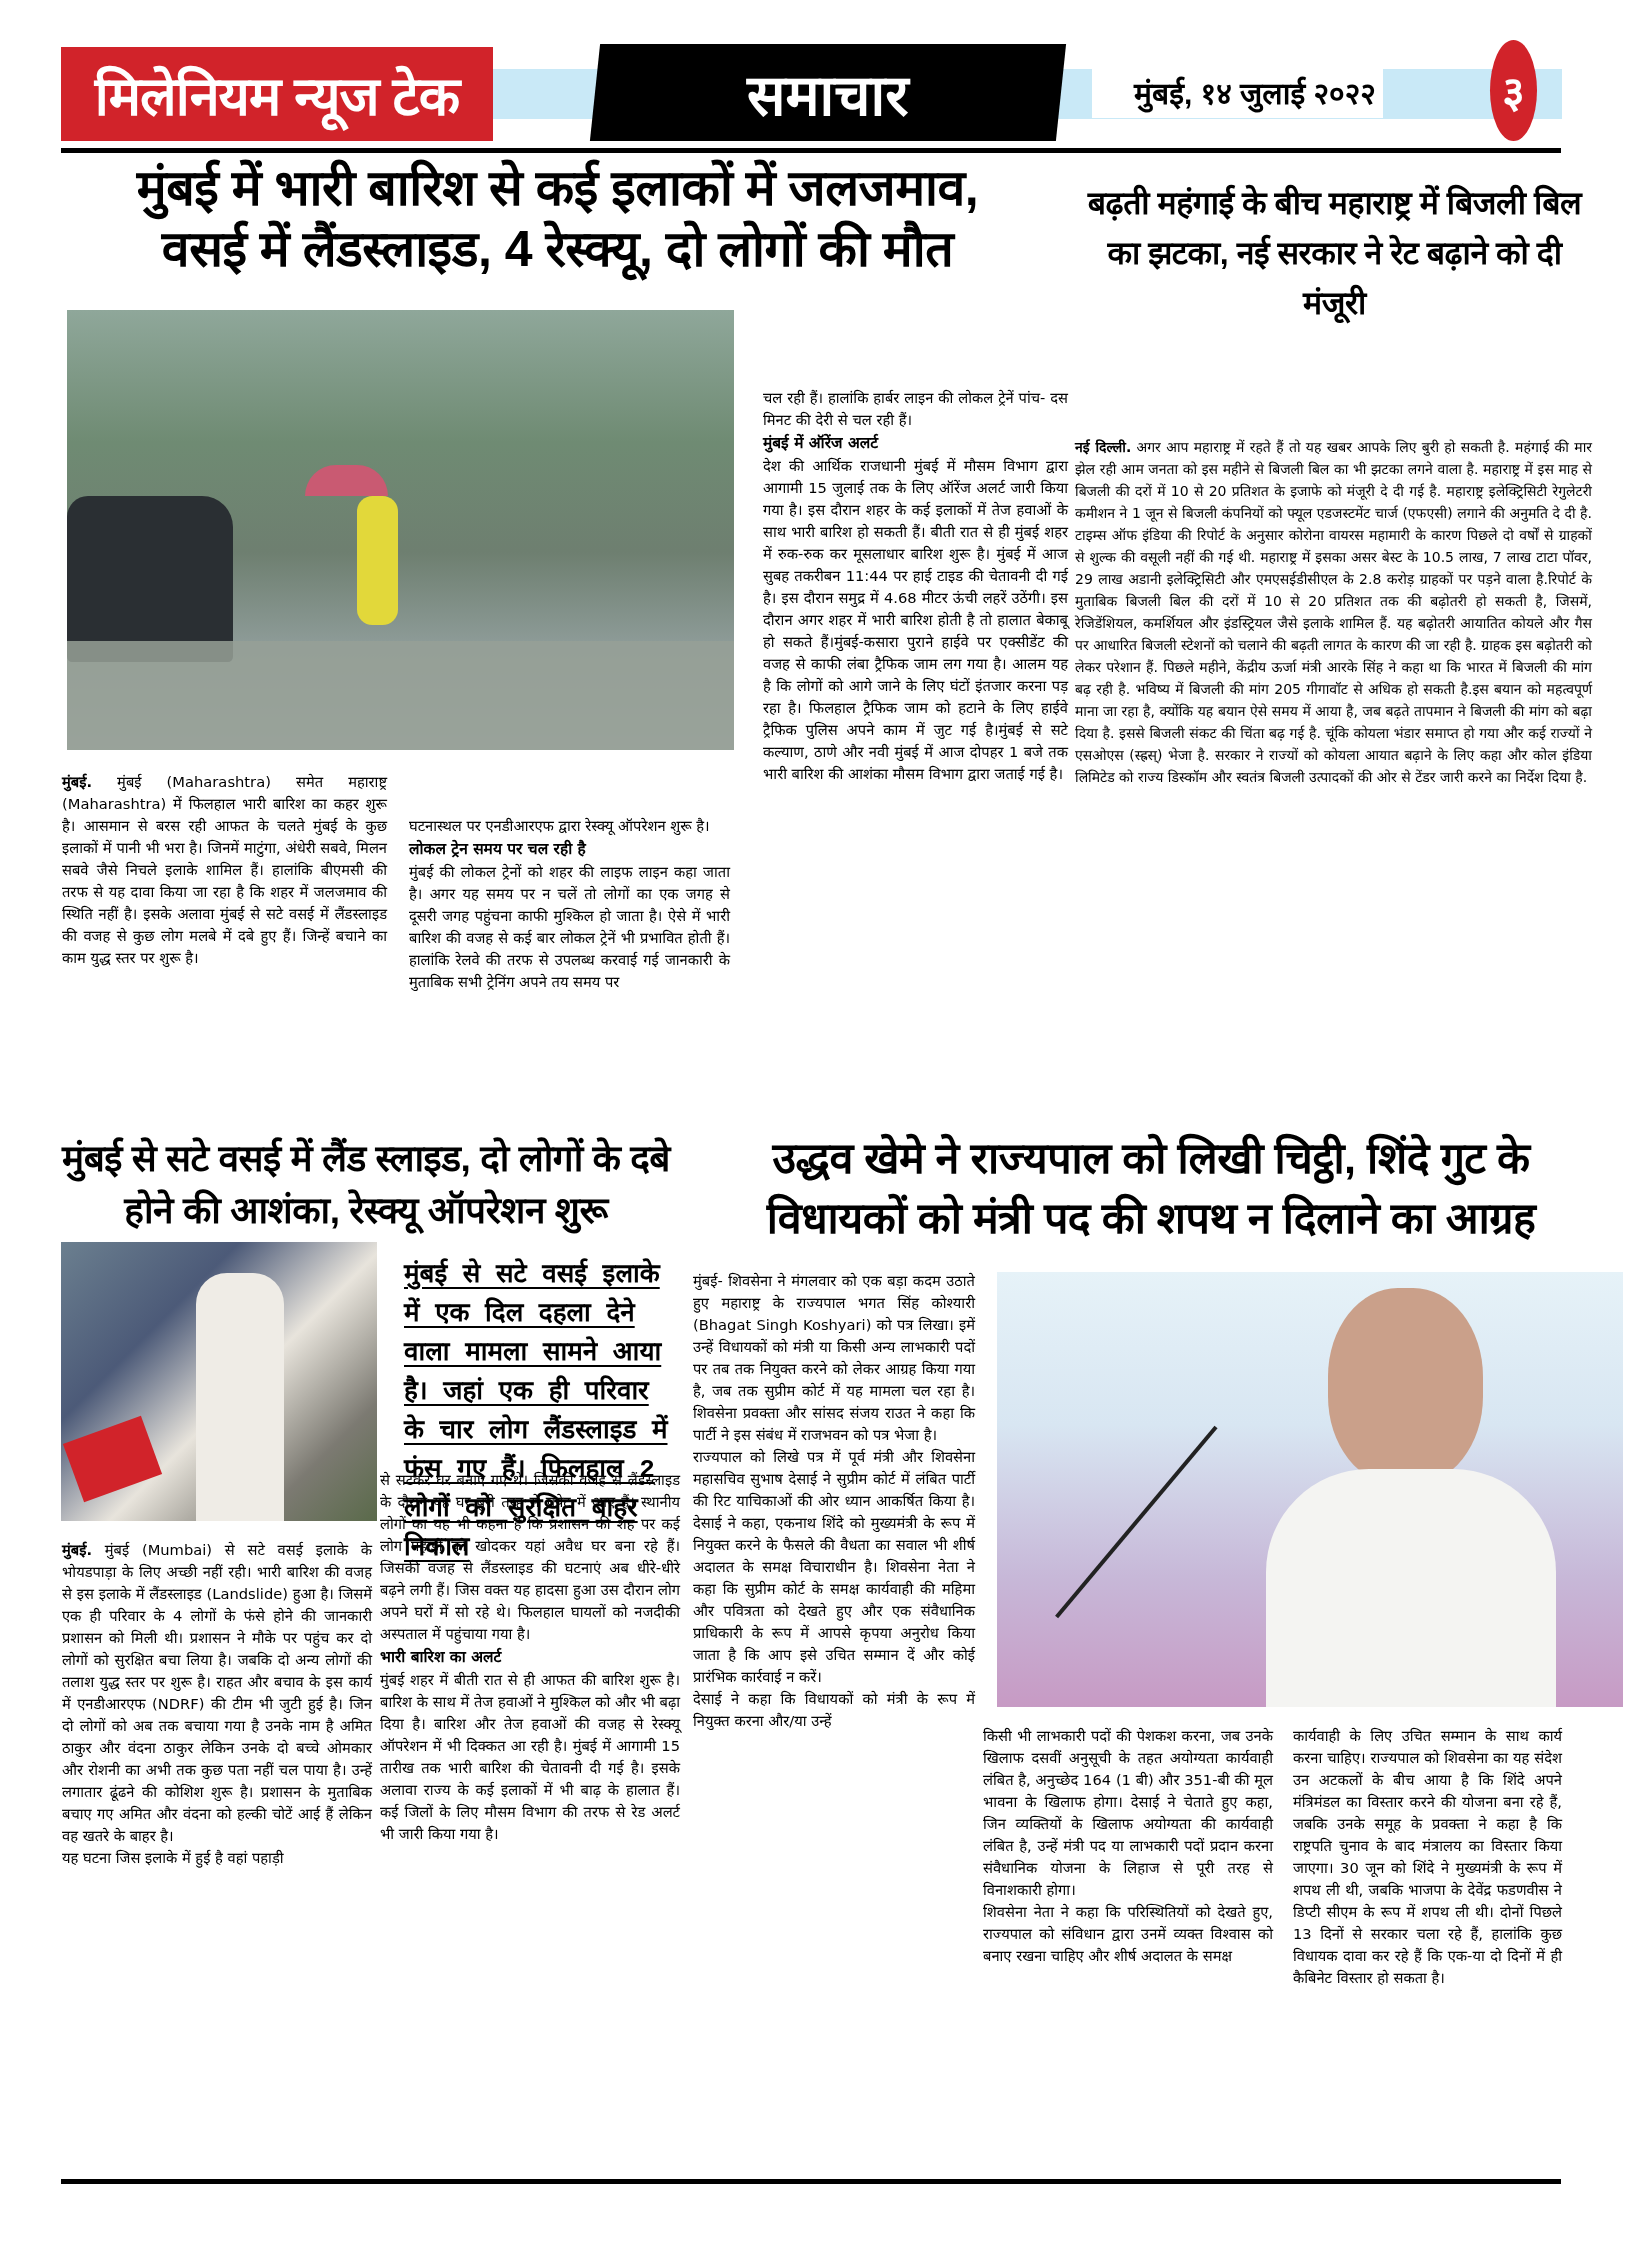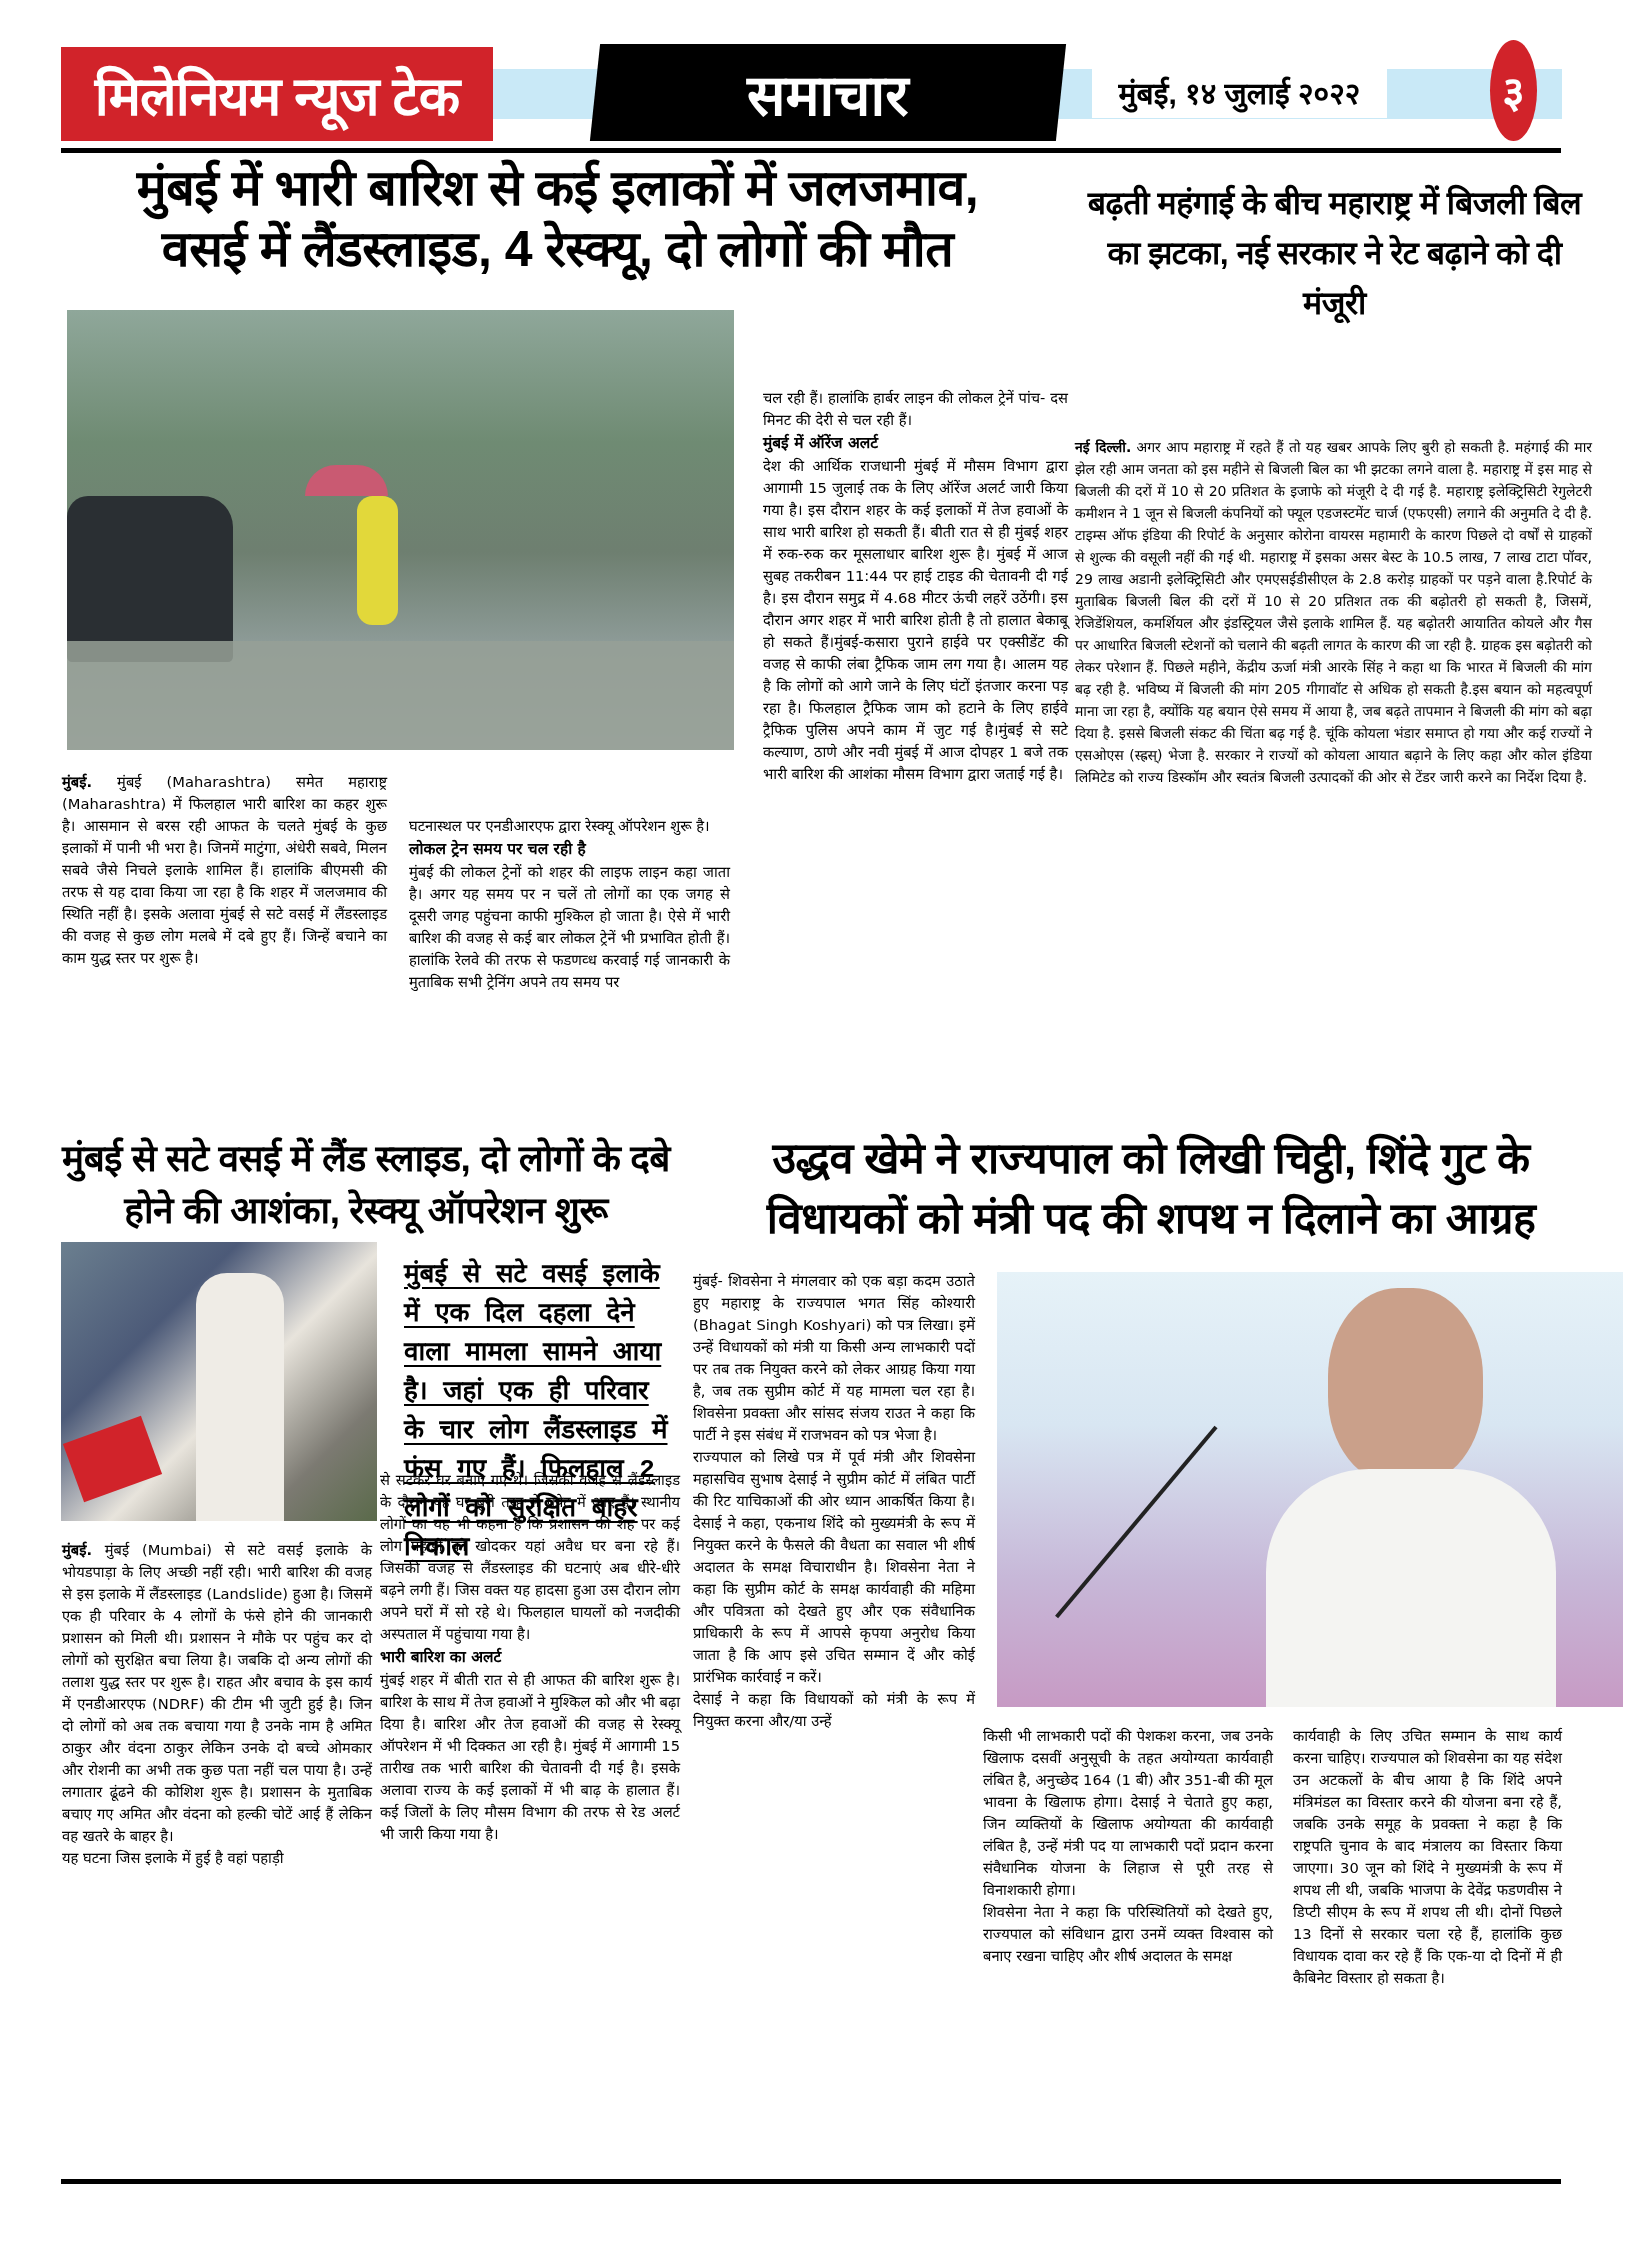--- a/index.html
+++ b/index.html
@@ -8,22 +8,22 @@
   .abs { position:absolute; }
   
   .mast-bg { left:62px; top:69px; width:1500px; height:50px; background:#c9e9f7; }
   .brand { left:61px; top:47px; width:432px; height:94px; background:#d1232a; color:#fff;
            font-family:"Liberation Sans",sans-serif; font-weight:bold; font-size:54px;
            display:flex; align-items:center; justify-content:center; letter-spacing:-1px; }
   .section { left:595px; top:44px; width:466px; height:97px; background:#000; color:#fff;
              transform:skewX(-6deg); font-family:"Liberation Sans",sans-serif; font-weight:bold; font-size:57px;
              display:flex; align-items:center; justify-content:center; }
   .section span { transform:skewX(6deg); display:block; }
-  .dateline { left:1092px; top:66px; width:295px; height:52px; background:#fff; font-weight:bold;
-              font-family:"Liberation Sans",sans-serif; font-size:30px; display:flex; align-items:center; justify-content:center; }
+  .dateline { left:1092px; top:66px; width:256px; height:52px; background:#fff; font-weight:bold;
+              font-family:"Liberation Sans",sans-serif; font-size:30px; display:flex; align-items:center; justify-content:center;padding-left:35px; }
   .pageno { left:1490px; top:40px; width:47px; height:101px; background:#d1232a; border-radius:50%; color:#fff;
             font-weight:bold; font-size:43px; display:flex; align-items:center; justify-content:center; }
   .rule { background:#000; }
   .hl { font-family:"Liberation Sans",sans-serif; font-weight:bold; text-align:center; line-height:1.22; letter-spacing:-0.5px; }
   .body { font-family:"DejaVu Sans",sans-serif; font-size:14.7px; line-height:22px; text-align:justify; }
   .body p { margin:0; text-indent:0; }
   .body .dl { font-weight:bold; }
   .sub { font-weight:bold; font-size:15.5px; margin:1px 0; }
   .photo { overflow:hidden; }
   .callout { font-family:"Liberation Sans",sans-serif; font-weight:bold; font-size:26px; line-height:37px; }
@@ -51,21 +51,21 @@
   <div style="position:absolute;left:238px;top:155px;width:83px;height:31px;background:#c95a72;border-radius:41px 41px 0 0;"></div>
   <div style="position:absolute;left:0;top:331px;width:667px;height:109px;background:rgba(150,160,150,0.85);"></div>
 </div>
 
 <div class="abs body" style="left:62px;top:771px;width:325px;">
   <p><span class="dl">मुंबई.</span> <span>मुंबई (Maharashtra) समेत महाराष्ट्र (Maharashtra) में फिलहाल भारी बारिश का कहर शुरू है। आसमान से बरस रही आफत के चलते मुंबई के कुछ इलाकों में पानी भी भरा है। जिनमें माटुंगा, अंधेरी सबवे, मिलन सबवे जैसे निचले इलाके शामिल हैं। हालांकि बीएमसी की तरफ से यह दावा किया जा रहा है कि शहर में जलजमाव की स्थिति नहीं है। इसके अलावा मुंबई से सटे वसई में लैंडस्लाइड की वजह से कुछ लोग मलबे में दबे हुए हैं। जिन्हें बचाने का काम युद्ध स्तर पर शुरू है।</span></p>
 </div>
 <div class="abs body" style="left:409px;top:771px;width:321px;margin-top:44px;">
   <p>घटनास्थल पर एनडीआरएफ द्वारा रेस्क्यू ऑपरेशन शुरू है।</p>
   <div class="sub">लोकल ट्रेन समय पर चल रही है</div>
-  <p>मुंबई की लोकल ट्रेनों को शहर की लाइफ लाइन कहा जाता है। अगर यह समय पर न चलें तो लोगों का एक जगह से दूसरी जगह पहुंचना काफी मुश्किल हो जाता है। ऐसे में भारी बारिश की वजह से कई बार लोकल ट्रेनें भी प्रभावित होती हैं। हालांकि रेलवे की तरफ से फडणव्ध करवाई गई जानकारी के मुताबिक सभी ट्रेनिंग अपने तय समय पर</p>
+  <p>मुंबई की लोकल ट्रेनों को शहर की लाइफ लाइन कहा जाता है। अगर यह समय पर न चलें तो लोगों का एक जगह से दूसरी जगह पहुंचना काफी मुश्किल हो जाता है। ऐसे में भारी बारिश की वजह से कई बार लोकल ट्रेनें भी प्रभावित होती हैं। हालांकि रेलवे की तरफ से उपलब्ध करवाई गई जानकारी के मुताबिक सभी ट्रेनिंग अपने तय समय पर</p>
 </div>
 <div class="abs body" style="left:763px;top:347px;width:305px;margin-top:40px;">
   <p>चल रही हैं। हालांकि हार्बर लाइन की लोकल ट्रेनें पांच- दस मिनट की देरी से चल रही हैं।</p>
   <div class="sub">मुंबई में ऑरेंज अलर्ट</div>
   <p>देश की आर्थिक राजधानी मुंबई में मौसम विभाग द्वारा आगामी 15 जुलाई तक के लिए ऑरेंज अलर्ट जारी किया गया है। इस दौरान शहर के कई इलाकों में तेज हवाओं के साथ भारी बारिश हो सकती हैं। बीती रात से ही मुंबई शहर में रुक-रुक कर मूसलाधार बारिश शुरू है। मुंबई में आज सुबह तकरीबन 11:44 पर हाई टाइड की चेतावनी दी गई है। इस दौरान समुद्र में 4.68 मीटर ऊंची लहरें उठेंगी। इस दौरान अगर शहर में भारी बारिश होती है तो हालात बेकाबू हो सकते हैं।मुंबई-कसारा पुराने हाईवे पर एक्सीडेंट की वजह से काफी लंबा ट्रैफिक जाम लग गया है। आलम यह है कि लोगों को आगे जाने के लिए घंटों इंतजार करना पड़ रहा है। फिलहाल ट्रैफिक जाम को हटाने के लिए हाईवे ट्रैफिक पुलिस अपने काम में जुट गई है।मुंबई से सटे कल्याण, ठाणे और नवी मुंबई में आज दोपहर 1 बजे तक भारी बारिश की आशंका मौसम विभाग द्वारा जताई गई है।</p>
 </div>
 
 <div class="abs hl" style="left:1073px;top:178px;width:523px;font-size:32px;line-height:50px;">बढ़ती महंगाई के बीच महाराष्ट्र में बिजली बिल का झटका, नई सरकार ने रेट बढ़ाने को दी मंजूरी</div>
 <div class="abs body" style="left:1075px;top:436px;width:517px;font-size:14px;line-height:22px;">
   <p><span class="dl">नई दिल्ली.</span> <span>अगर आप महाराष्ट्र में रहते हैं तो यह खबर आपके लिए बुरी हो सकती है. महंगाई की मार झेल रही आम जनता को इस महीने से बिजली बिल का भी झटका लगने वाला है. महाराष्ट्र में इस माह से बिजली की दरों में 10 से 20 प्रतिशत के इजाफे को मंजूरी दे दी गई है. महाराष्ट्र इलेक्ट्रिसिटी रेगुलेटरी कमीशन ने 1 जून से बिजली कंपनियों को फ्यूल एडजस्टमेंट चार्ज (एफएसी) लगाने की अनुमति दे दी है. टाइम्स ऑफ इंडिया की रिपोर्ट के अनुसार कोरोना वायरस महामारी के कारण पिछले दो वर्षों से ग्राहकों से शुल्क की वसूली नहीं की गई थी. महाराष्ट्र में इसका असर बेस्ट के 10.5 लाख, 7 लाख टाटा पॉवर, 29 लाख अडानी इलेक्ट्रिसिटी और एमएसईडीसीएल के 2.8 करोड़ ग्राहकों पर पड़ने वाला है.रिपोर्ट के मुताबिक बिजली बिल की दरों में 10 से 20 प्रतिशत तक की बढ़ोतरी हो सकती है, जिसमें, रेजिडेंशियल, कमर्शियल और इंडस्ट्रियल जैसे इलाके शामिल हैं. यह बढ़ोतरी आयातित कोयले और गैस पर आधारित बिजली स्टेशनों को चलाने की बढ़ती लागत के कारण की जा रही है. ग्राहक इस बढ़ोतरी को लेकर परेशान हैं. पिछले महीने, केंद्रीय ऊर्जा मंत्री आरके सिंह ने कहा था कि भारत में बिजली की मांग बढ़ रही है. भविष्य में बिजली की मांग 205 गीगावॉट से अधिक हो सकती है.इस बयान को महत्वपूर्ण माना जा रहा है, क्योंकि यह बयान ऐसे समय में आया है, जब बढ़ते तापमान ने बिजली की मांग को बढ़ा दिया है. इससे बिजली संकट की चिंता बढ़ गई है. चूंकि कोयला भंडार समाप्त हो गया और कई राज्यों ने एसओएस (स्ह्रस्) भेजा है. सरकार ने राज्यों को कोयला आयात बढ़ाने के लिए कहा और कोल इंडिया लिमिटेड को राज्य डिस्कॉम और स्वतंत्र बिजली उत्पादकों की ओर से टेंडर जारी करने का निर्देश दिया है.</span></p>

